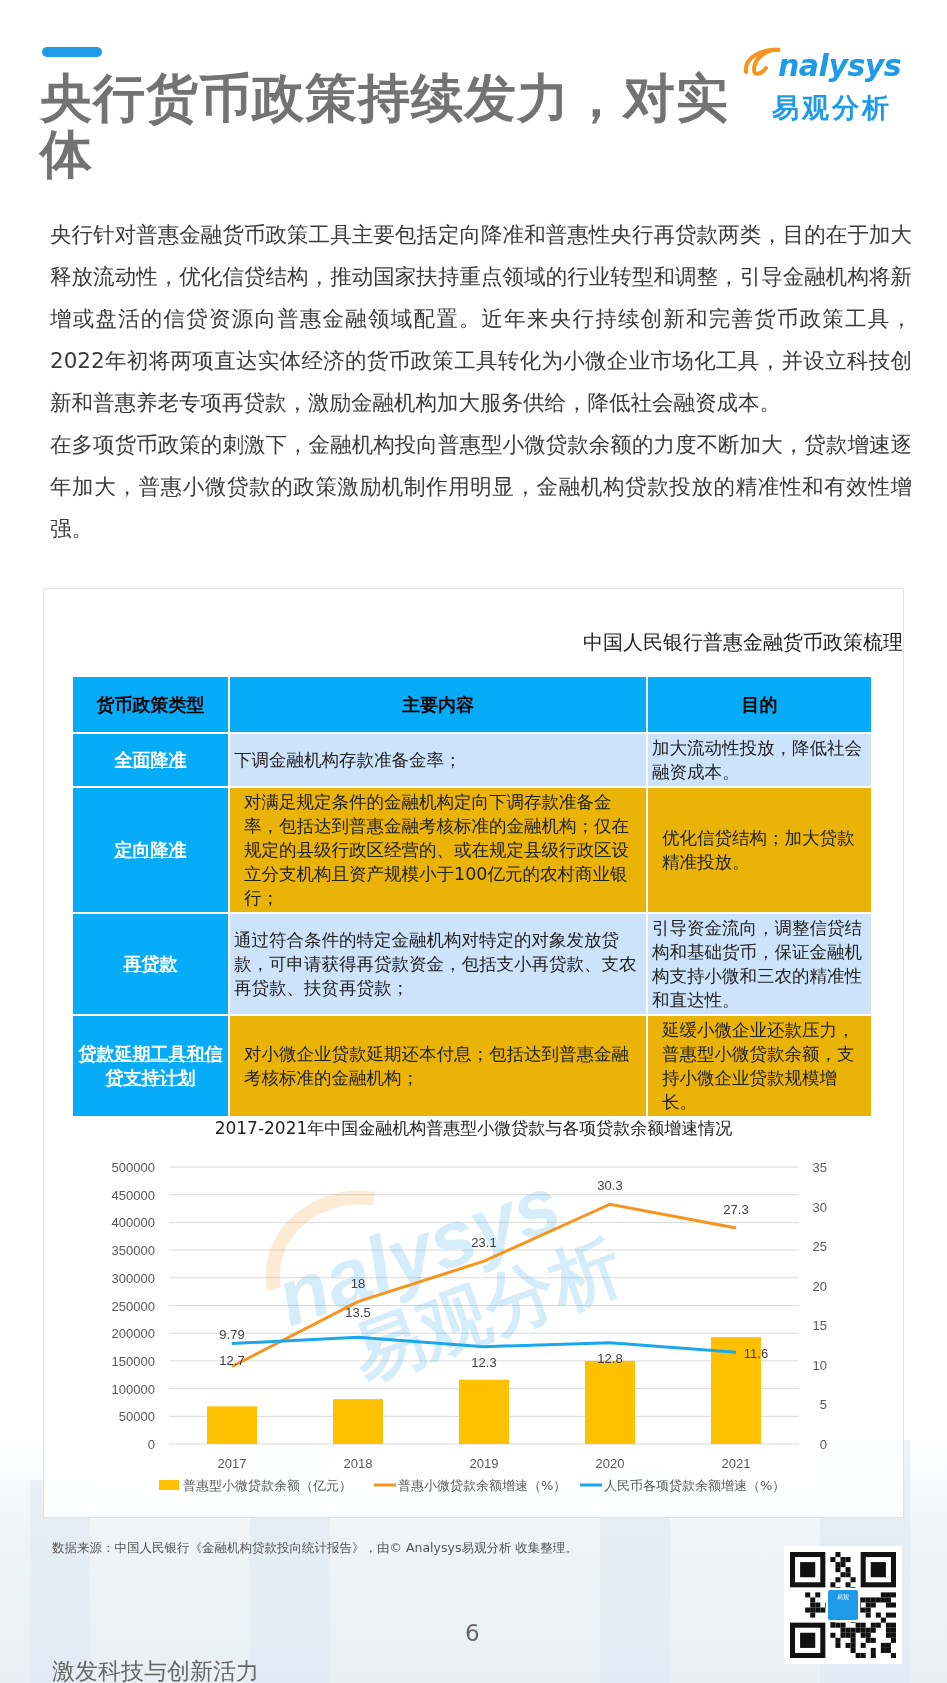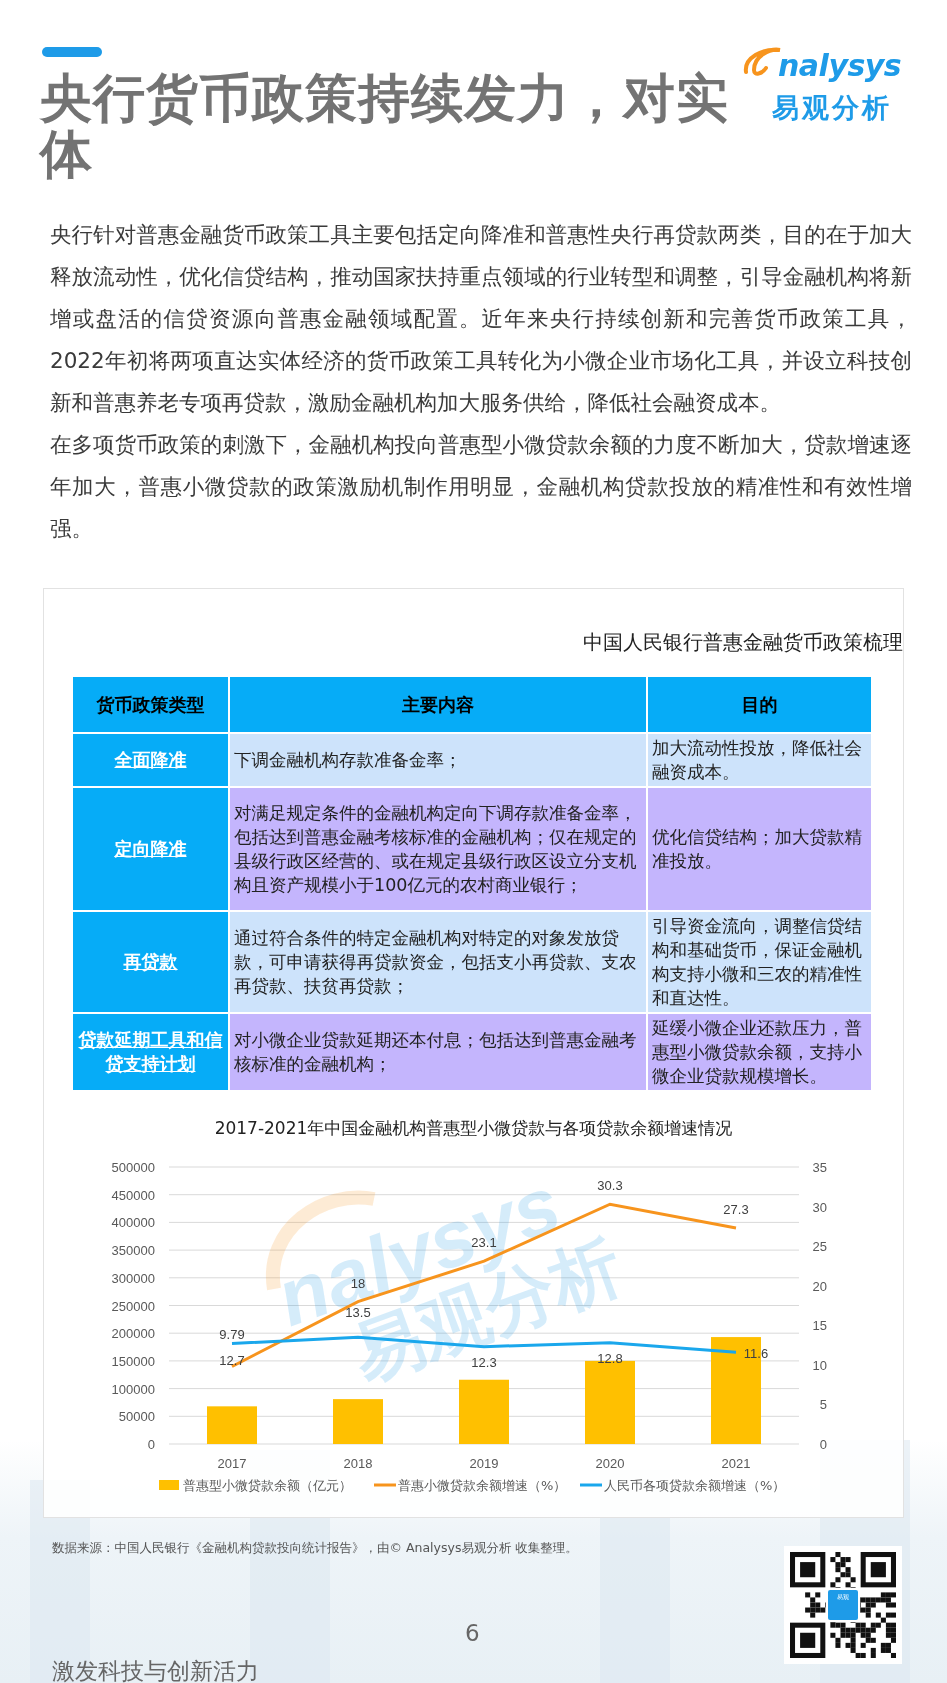--- a/index.html
+++ b/index.html
@@ -16,21 +16,21 @@
   .logo-cn { position: absolute; left: 32px; top: 50px; font-size: 27px; font-weight: bold; color: #1e9be8; letter-spacing: 3px; }
   .body-text { position: absolute; left: 42px; top: 214px; width: 862px; font-size: 21.5px; line-height: 42px; color: #3a3a3a; margin-left: 8px; }
   .body-text p { margin: 0; text-align: justify; }
   .panel { position: absolute; left: 43px; top: 588px; width: 861px; height: 930px; border: 1px solid #e2e2e2; background: rgba(255,255,255,0.9); }
   .table-title { position: absolute; left: 0; top: 40px; width: 100%; text-align: right; font-size: 20px; color: #222; }
   table.policy { position: absolute; left: 29px; top: 88px; width: 800px; border-collapse: separate; border-spacing: 0; font-size: 17.5px; }
   table.policy th { background: #06acf7; color: #000000; font-weight: bold; height: 57px; font-size: 18px; border-right: 2px solid #fff; border-bottom: 2px solid #fff; }
   table.policy td { border-right: 2px solid #fff; border-bottom: 2px solid #fff; vertical-align: middle; line-height: 24px; color: #222; padding: 2px 4px; }
   table.policy td.type { background: #06acf7; color: #fff; font-weight: bold; text-align: center; font-size: 18px; text-decoration: underline; }
   table.policy tr.odd td.cell { background: #cde3fb; }
-  table.policy tr.even td.cell { background: #c4b5fd; }
+  table.policy tr.even td.cell { background: #eab308; padding-left: 14px; }
   .chart-title { position: absolute; left: 0; top: 528px; width: 100%; text-align: center; font-size: 17px; color: #222; }
   .chart-svg { position: absolute; left: 0; top: 0; }
   .source { position: absolute; left: 52px; top: 1540px; font-size: 12.5px; color: #555; }
   .footer-left { position: absolute; left: 52px; top: 1620px; font-size: 23px; color: #666; margin-top: 36px; }
   .page-num { position: absolute; left: 465px; top: 1620px; font-size: 23px; color: #666; }
   .qr { position: absolute; left: 784px; top: 1546px; width: 118px; height: 118px; background: #fff; padding: 6px; }
   .qr-center { position: absolute; left: 42px; top: 42px; width: 34px; height: 34px; background: #1e9be8; border-radius: 4px; border: 2px solid #fff; color: #fff; font-size: 6px; text-align: center; line-height: 14px; }
 </style>
 </head>
 <body>

